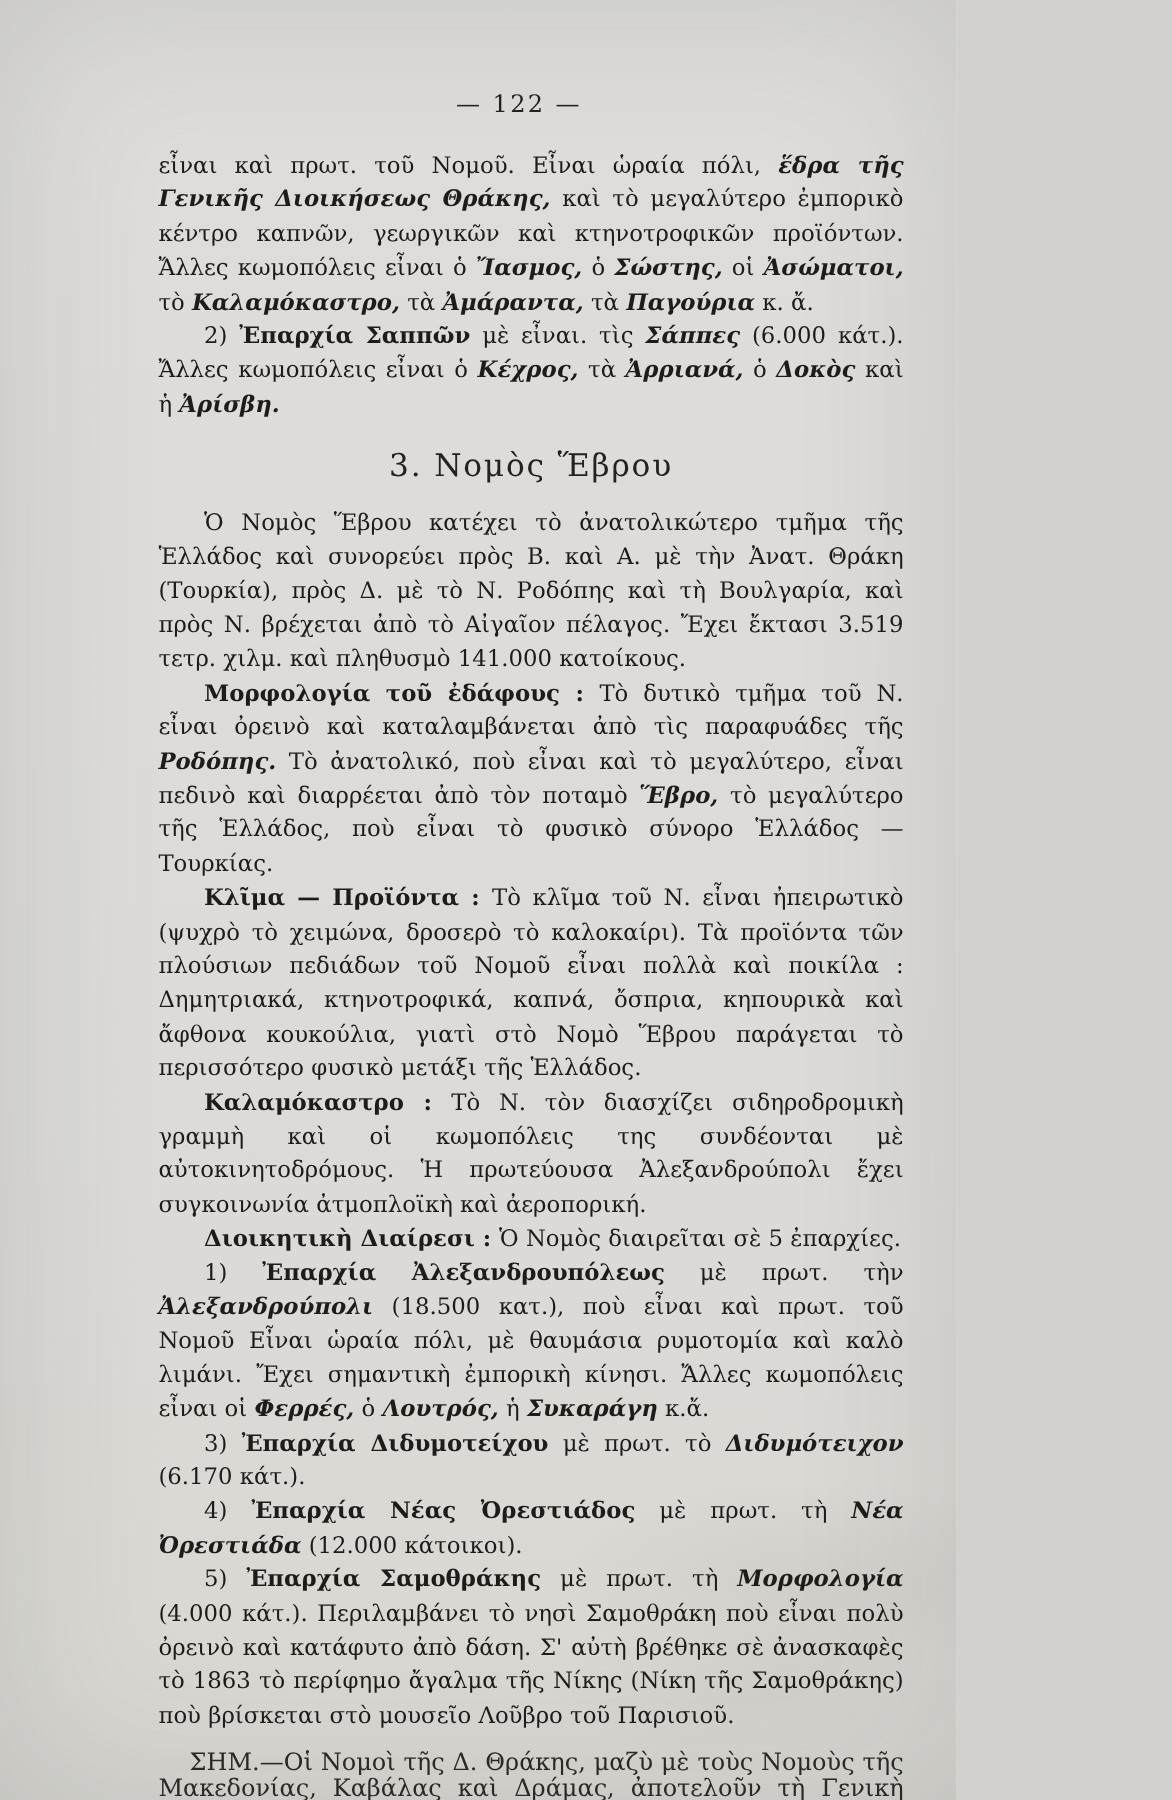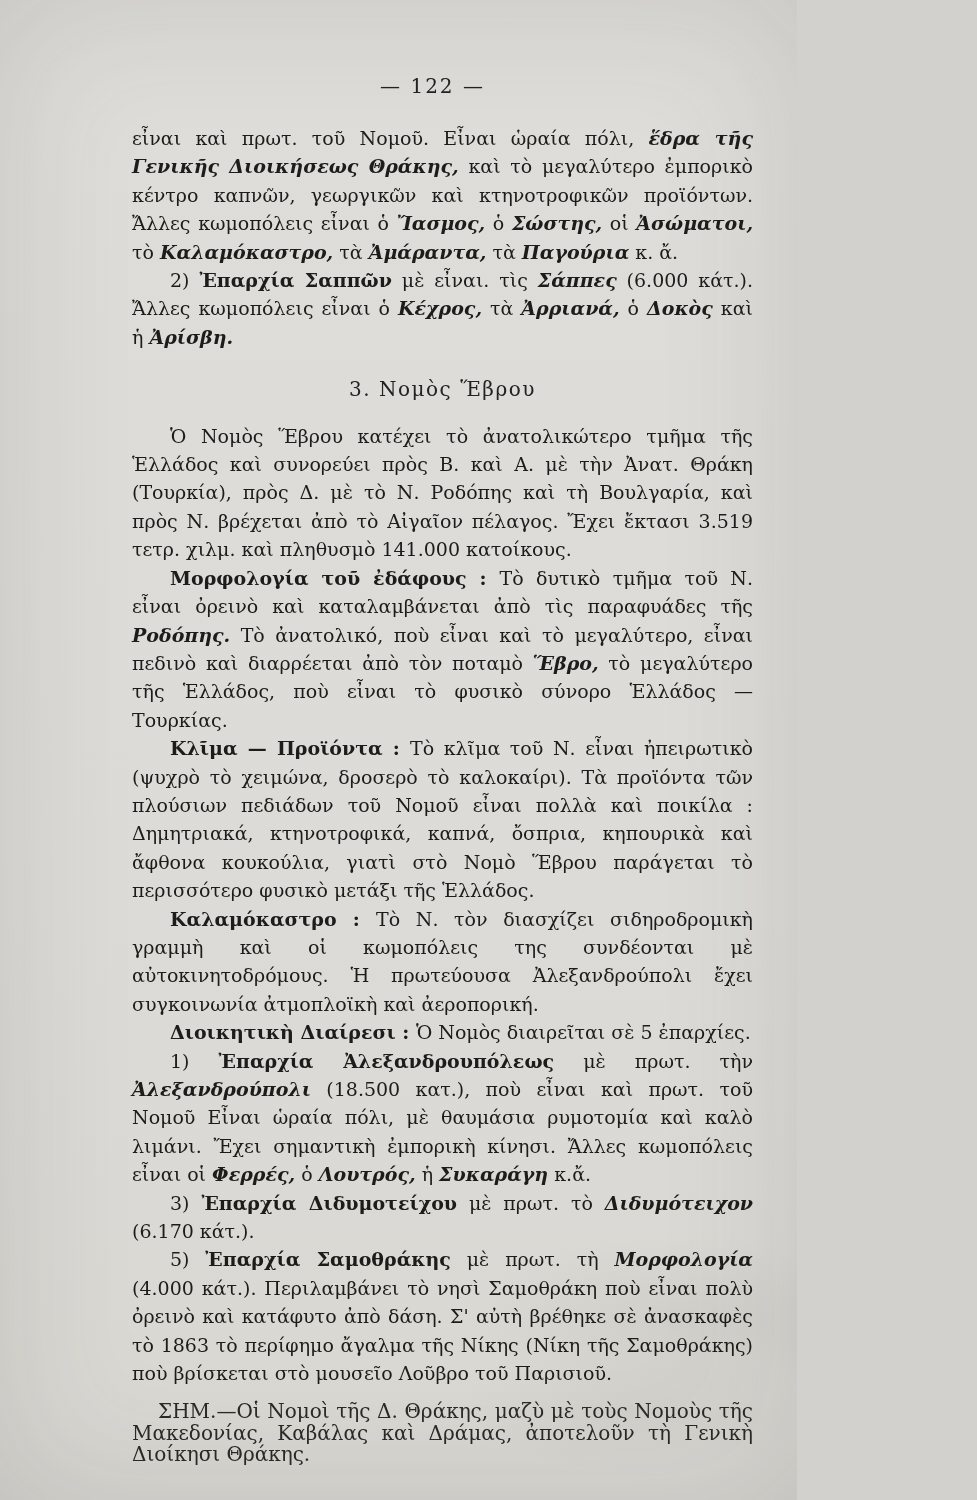--- a/index.html
+++ b/index.html
@@ -26,21 +26,21 @@
     font-size: 20px;
     letter-spacing: 2px;
     margin-bottom: 26px;
     color: #222;
   }
   .content { text-align: justify; font-size: 19px; line-height: 28.4px; margin-left: 20px; }
   p.para { margin: 0; }
   p.para.indent { text-indent: 38px; }
   .section-heading {
     font-weight: normal;
-    font-size: 20px;
+    font-size: 26px;
     letter-spacing: 1.5px;
     text-align: center;
     margin: 24px 0 18px 0;
     text-indent: 0;
     color: #222;
   }
   .b { font-weight: bold; }
   .i { font-style: italic; }
   .footnote {
     margin-top: 14px;
@@ -62,17 +62,18 @@
 
     <h2 class="section-heading">3. Νομὸς Ἕβρου</h2>
 
     <p class="para indent"><span>Ὁ Νομὸς Ἕβρου κατέχει τὸ ἀνατολικώτερο τμῆμα τῆς Ἑλλάδος καὶ συνορεύει πρὸς Β. καὶ Α. μὲ τὴν Ἀνατ. Θράκη (Τουρκία), πρὸς Δ. μὲ τὸ Ν. Ροδόπης καὶ τὴ Βουλγαρία, καὶ πρὸς Ν. βρέχεται ἀπὸ τὸ Αἰγαῖον πέλαγος. Ἔχει ἔκτασι 3.519 τετρ. χιλμ. καὶ πληθυσμὸ 141.000 κατοίκους.</span></p>
     <p class="para indent"><span class="b">Μορφολογία τοῦ ἐδάφους : </span><span>Τὸ δυτικὸ τμῆμα τοῦ Ν. εἶναι ὀρεινὸ καὶ καταλαμβάνεται ἀπὸ τὶς παραφυάδες τῆς </span><span class="b i">Ροδόπης.</span><span> Τὸ ἀνατολικό, ποὺ εἶναι καὶ τὸ μεγαλύτερο, εἶναι πεδινὸ καὶ διαρρέεται ἀπὸ τὸν ποταμὸ </span><span class="b i">Ἕβρο,</span><span> τὸ μεγαλύτερο τῆς Ἑλλάδος, ποὺ εἶναι τὸ φυσικὸ σύνορο Ἑλλάδος — Τουρκίας.</span></p>
     <p class="para indent"><span class="b">Κλῖμα — Προϊόντα : </span><span>Τὸ κλῖμα τοῦ Ν. εἶναι ἠπειρωτικὸ (ψυχρὸ τὸ χειμώνα, δροσερὸ τὸ καλοκαίρι). Τὰ προϊόντα τῶν πλούσιων πεδιάδων τοῦ Νομοῦ εἶναι πολλὰ καὶ ποικίλα : Δημητριακά, κτηνοτροφικά, καπνά, ὄσπρια, κηπουρικὰ καὶ ἄφθονα κουκούλια, γιατὶ στὸ Νομὸ Ἕβρου παράγεται τὸ περισσότερο φυσικὸ μετάξι τῆς Ἑλλάδος.</span></p>
     <p class="para indent"><span class="b">Καλαμόκαστρο : </span><span>Τὸ Ν. τὸν διασχίζει σιδηροδρομικὴ γραμμὴ καὶ οἱ κωμοπόλεις της συνδέονται μὲ αὐτοκινητοδρόμους. Ἡ πρωτεύουσα Ἀλεξανδρούπολι ἔχει συγκοινωνία ἀτμοπλοϊκὴ καὶ ἀεροπορική.</span></p>
     <p class="para indent"><span class="b">Διοικητικὴ Διαίρεσι : </span><span>Ὁ Νομὸς διαιρεῖται σὲ 5 ἐπαρχίες.</span></p>
     <p class="para indent"><span>1) </span><span class="b">Ἐπαρχία Ἀλεξανδρουπόλεως</span><span> μὲ πρωτ. τὴν </span><span class="b i">Ἀλεξανδρούπολι</span><span> (18.500 κατ.), ποὺ εἶναι καὶ πρωτ. τοῦ Νομοῦ Εἶναι ὡραία πόλι, μὲ θαυμάσια ρυμοτομία καὶ καλὸ λιμάνι. Ἔχει σημαντικὴ ἐμπορικὴ κίνησι. Ἄλλες κωμοπόλεις εἶναι οἱ </span><span class="b i">Φερρές,</span><span> ὁ </span><span class="b i">Λουτρός,</span><span> ἡ </span><span class="b i">Συκαράγη</span><span> κ.ἄ.</span></p>
     <p class="para indent"><span>3) </span><span class="b">Ἐπαρχία Διδυμοτείχου</span><span> μὲ πρωτ. τὸ </span><span class="b i">Διδυμότειχον</span><span> (6.170 κάτ.).</span></p>
+    <p class="para indent"><span>4) </span><span class="b">Ἐπαρχία Νέας Ὀρεστιάδος</span><span> μὲ πρωτ. τὴ </span><span class="b i">Νέα Ὀρεστιάδα</span><span> (12.000 κάτοικοι).</span></p>
     <p class="para indent"><span>5) </span><span class="b">Ἐπαρχία Σαμοθράκης</span><span> μὲ πρωτ. τὴ </span><span class="b i">Μορφολογία</span><span> (4.000 κάτ.). Περιλαμβάνει τὸ νησὶ Σαμοθράκη ποὺ εἶναι πολὺ ὀρεινὸ καὶ κατάφυτο ἀπὸ δάση. Σ' αὐτὴ βρέθηκε σὲ ἀνασκαφὲς τὸ 1863 τὸ περίφημο ἄγαλμα τῆς Νίκης (Νίκη τῆς Σαμοθράκης) ποὺ βρίσκεται στὸ μουσεῖο Λοῦβρο τοῦ Παρισιοῦ.</span></p>
 
     <p class="footnote"><span>ΣΗΜ.—Οἱ Νομοὶ τῆς Δ. Θράκης, μαζὺ μὲ τοὺς Νομοὺς τῆς Μακεδονίας, Καβάλας καὶ Δράμας, ἀποτελοῦν τὴ Γενικὴ Διοίκησι Θράκης.</span></p>
   </div>
 </div>
 
 </body></html>

